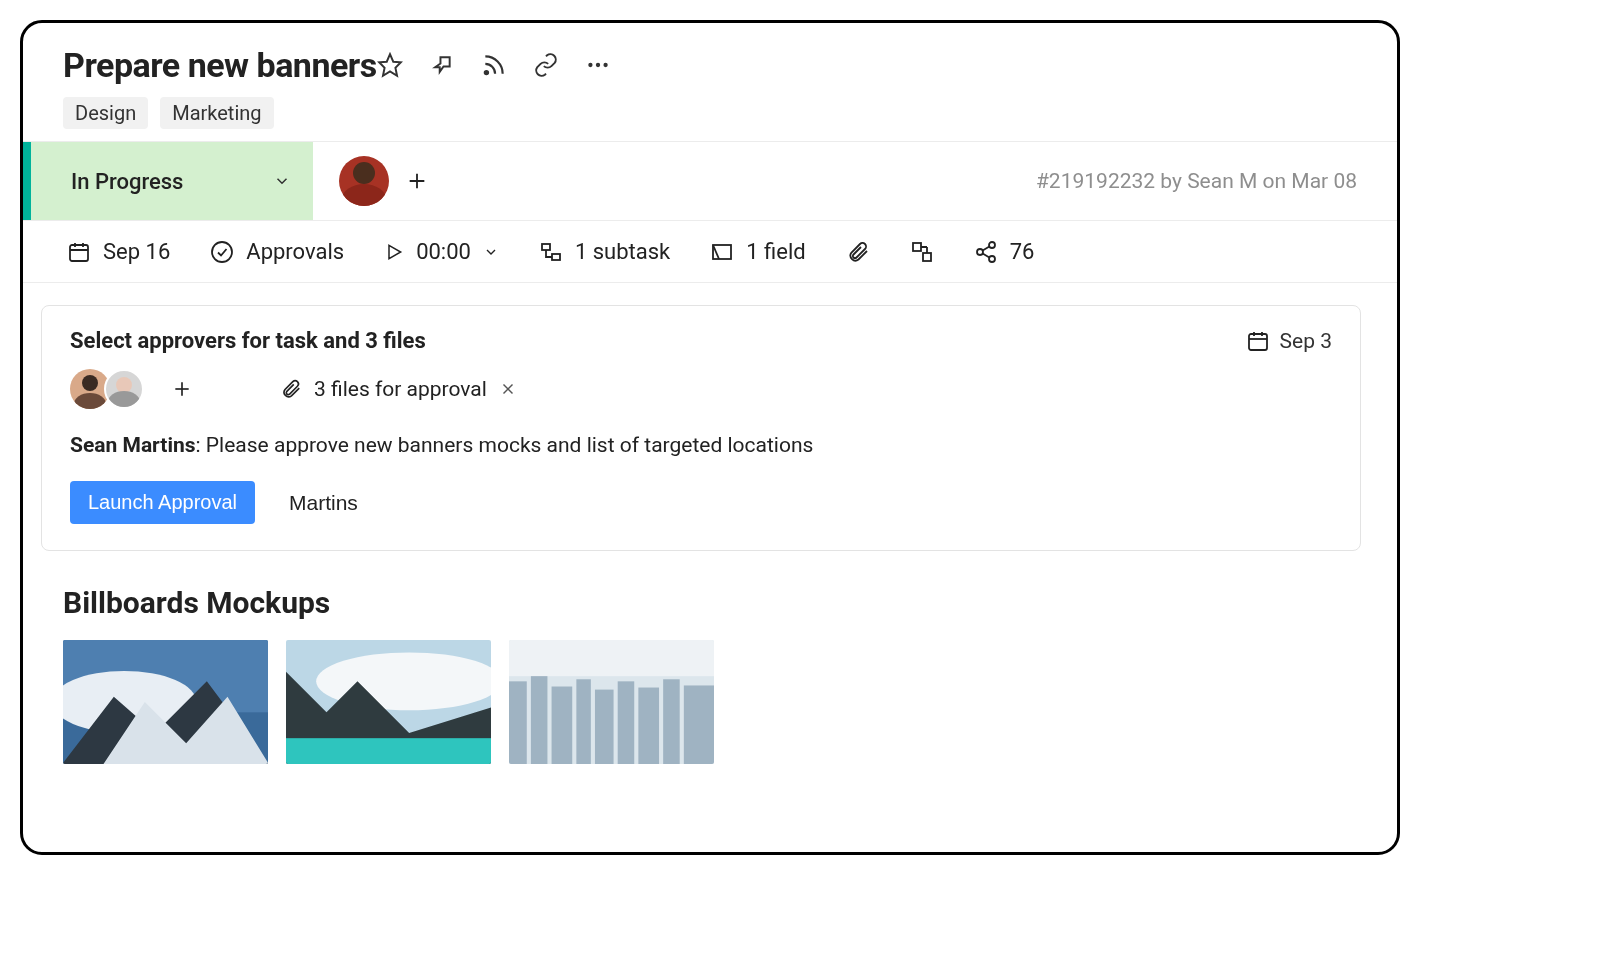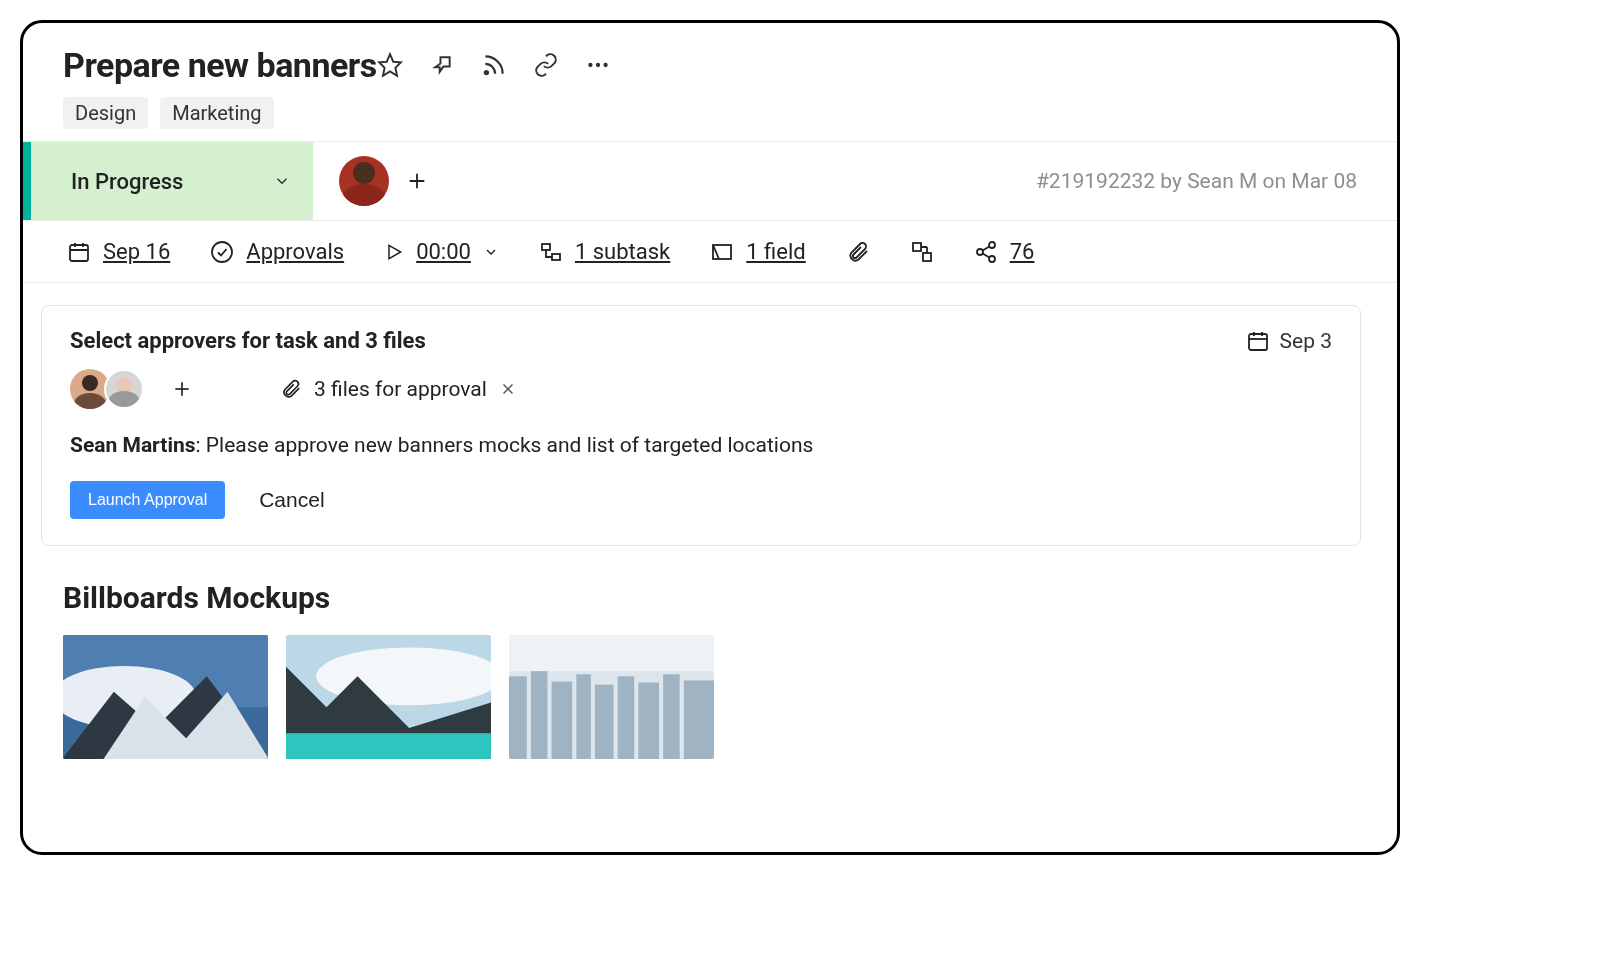--- a/index.html
+++ b/index.html
@@ -95,21 +95,20 @@
 
   
   .toolbar {
     display:flex;
     align-items:center;
     gap:40px;
     padding:18px 40px 18px 44px;
     border-bottom:1px solid #ececec;
     font-size:22px;
     color:#222;
-    text-decoration:underline;
   }
   .tb-item { display:flex; align-items:center; gap:12px; cursor:pointer;}
   .tb-item svg { flex-shrink:0; }
 
   
   .card {
     margin:22px 36px 0 18px;
     border:1px solid #e3e3e3;
     border-radius:8px;
     padding:22px 28px 26px 28px;
@@ -122,21 +121,21 @@
   .stacked .avatar.small + .avatar.small { margin-left:-6px; }
   .files-chip { display:flex; align-items:center; gap:12px; margin-left:60px; font-size:21px;}
   .comment { margin-top:24px; font-size:21px; }
   .comment .author { font-weight:700; }
   .actions { margin-top:24px; display:flex; align-items:center; gap:28px;}
   .btn-primary {
     background:#3b8cff;
     color:#fff;
     border:none;
     padding:10px 18px;
-    font-size:16px;
+    font-size:20px;
     border-radius:4px;
     cursor:pointer;
   }
   .btn-text {
     background:none;border:none;font-size:21px;color:#222;cursor:pointer;
   }
 
   
   .section-title {
     margin:34px 0 0 40px;
@@ -352,21 +351,21 @@
         </span>
       </div>
     </div>
 
     <div class="comment">
       <span class="author">Sean Martins</span><span>: </span><span>Please approve new banners mocks and list of targeted locations</span>
     </div>
 
     <div class="actions">
       <button class="btn-primary">Launch Approval</button>
-      <button class="btn-text">Cancel</button>
+      <button class="btn-text">Martins</button>
     </div>
   </div>
 
   <div class="section-title">Billboards Mockups</div>
   <div class="thumbs">
     <div class="thumb">
       <svg viewBox="0 0 200 120" preserveAspectRatio="xMidYMid slice">
         <rect width="200" height="120" fill="#3a6a9a"></rect>
         <rect width="200" height="70" fill="#4e7fb0"></rect>
         <ellipse cx="60" cy="60" rx="70" ry="30" fill="#e8eef4"></ellipse>

